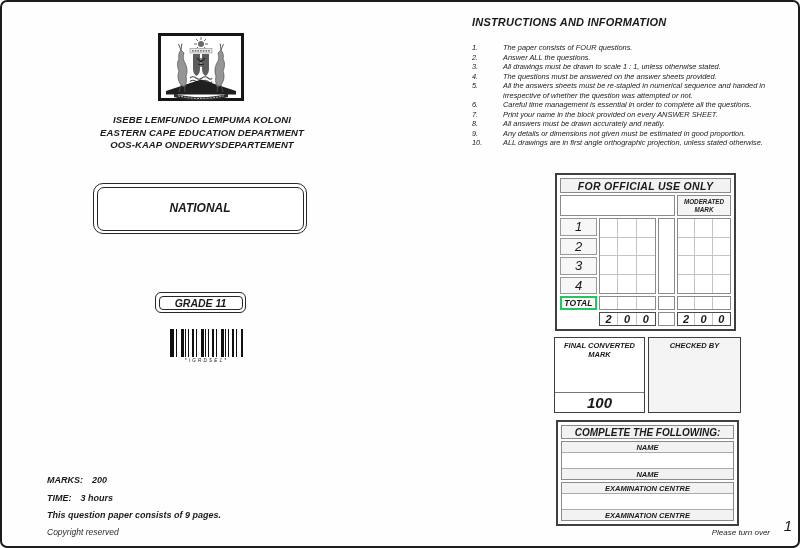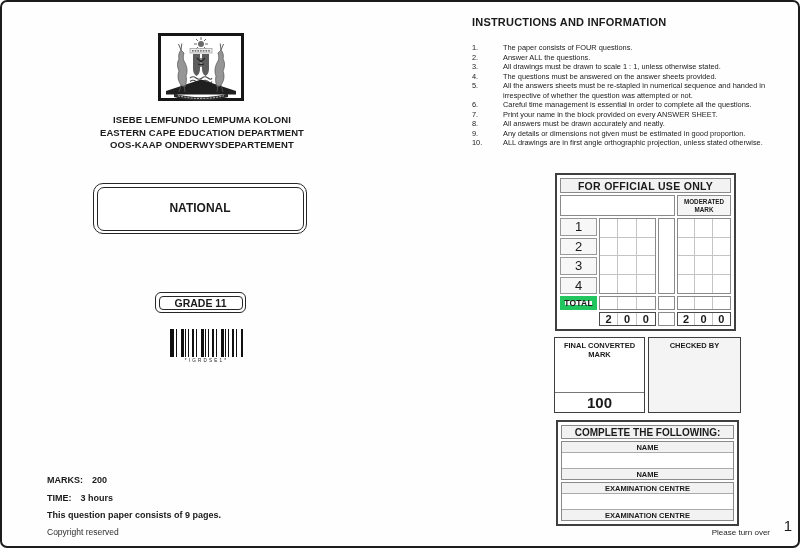--- a/index.html
+++ b/index.html
@@ -4,21 +4,21 @@
 <style>
   * { box-sizing: border-box; margin: 0; padding: 0; }
   html, body { width: 800px; height: 548px; background: #ffffff; }
   body { font-family: "Liberation Sans", sans-serif; color: #1a1a1a; }
 
   .page {
     position: relative; width: 800px; height: 548px;
     border: 2px solid #1c1c1c; border-radius: 7px;
     background: #fefefe; overflow: hidden;
   }
-  .abs { position: absolute; }
+  .abs { position: absolute; font-style: italic; }
 
   
   .emblem { left: 156px; top: 31px; width: 86px; height: 68px; }
 
   .dept { left: 38px; top: 112px; width: 324px; text-align: center;
           font-weight: bold; font-size: 9.5px; line-height: 12.7px; letter-spacing: .1px; }
 
   .rbox { border: 1.3px solid #262626; padding: 2.5px; background: #fff; }
   .rbox-in { border: 1.3px solid #262626; height: 100%; width: 100%;
              display: flex; flex-direction: column; align-items: center; justify-content: center; }
@@ -69,21 +69,21 @@
   .qlabel { flex: 1; border: 1px solid #999; background: #f7f7f7; font-size: 13px;
             display: flex; align-items: center; justify-content: center; }
   .grid12 { width: 57px; border: 1px solid #8a8a8a; background: #fff;
             display: grid; grid-template-columns: repeat(3,1fr); grid-template-rows: repeat(4,1fr); }
   .grid12 > div { border-right: 1px solid #c4c4c4; border-bottom: 1px solid #c4c4c4; }
   .grid12 > div:nth-child(3n) { border-right: none; }
   .grid12 > div:nth-child(n+10) { border-bottom: none; }
   .grid12.modg { width: 54px; }
   .gapcol { width: 17px; border: 1px solid #8a8a8a; background: #fff; }
   .trow { height: 14px; }
-  .tlabel { width: 37px; border: 5px solid #22c55e; background: #f7f7f7;
+  .tlabel { width: 37px; border: 2px solid #22c55e; background: #f7f7f7;
             font-size: 8.5px; font-weight: bold; letter-spacing: .2px;
             display: flex; align-items: center; justify-content: center; }
   .strip3 { width: 57px; border: 1px solid #8a8a8a; background: #fff;
             display: grid; grid-template-columns: repeat(3,1fr); }
   .strip3 > div { border-right: 1px solid #c4c4c4; }
   .strip3 > div:nth-child(3n) { border-right: none; }
   .strip3.modg { width: 54px; }
   .maxrow { height: 14px; }
   .maxrow .spacer { width: 37px; }
   .maxrow .strip3 { border: 1.5px solid #4a4a4a; }

